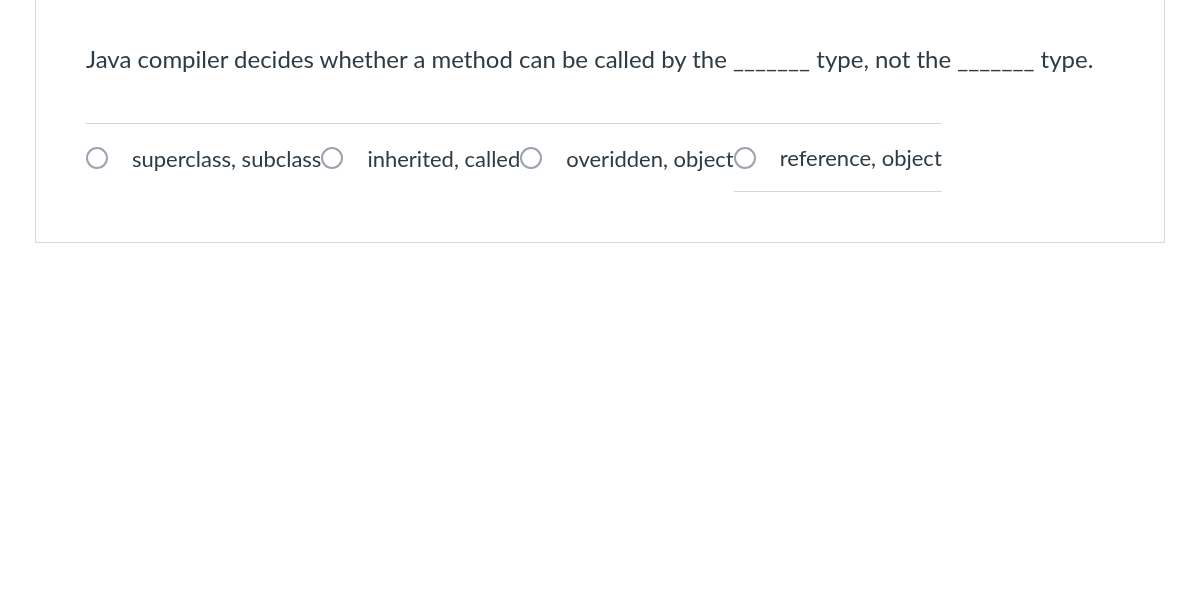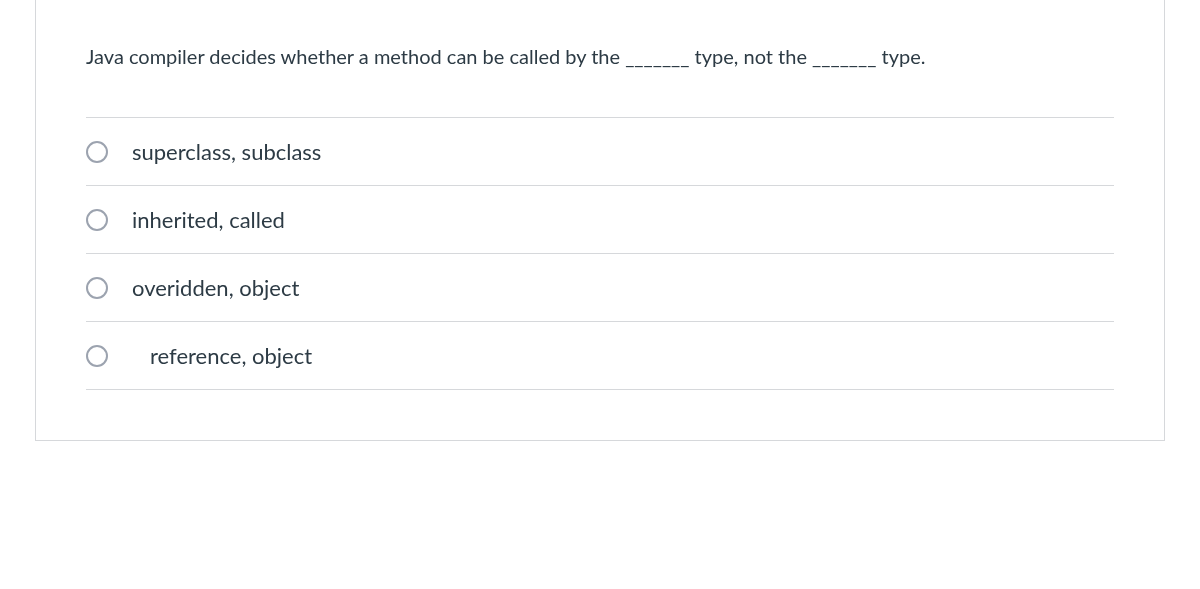--- a/index.html
+++ b/index.html
@@ -15,40 +15,39 @@
       padding: 0;
     }
     .question-card {
       border: 1px solid #d6d8db;
       border-top: none;
       margin: 0 35px;
       padding: 40px 50px 50px 50px;
       background: #ffffff;
     }
     .question-text {
-      font-size: 20px;
+      font-size: 24px;
       color: #2d3b45;
       line-height: 1.6;
       margin-bottom: 45px;
       font-weight: 400;
     }
     .options-list {
       display: flex;
-      flex-direction: column;
+      flex-direction: row;
     }
     .option-row {
       display: flex;
       align-items: center;
       padding: 20px 0;
       border-top: 1px solid #d6d8db;
       cursor: pointer;
     }
     .option-row:last-child {
       border-bottom: 1px solid #d6d8db;
-      gap: 18px;
     }
     .radio-circle {
       width: 22px;
       height: 22px;
       border: 2px solid #9ca3af;
       border-radius: 50%;
       margin-right: 24px;
       flex-shrink: 0;
       background: #ffffff;
     }

